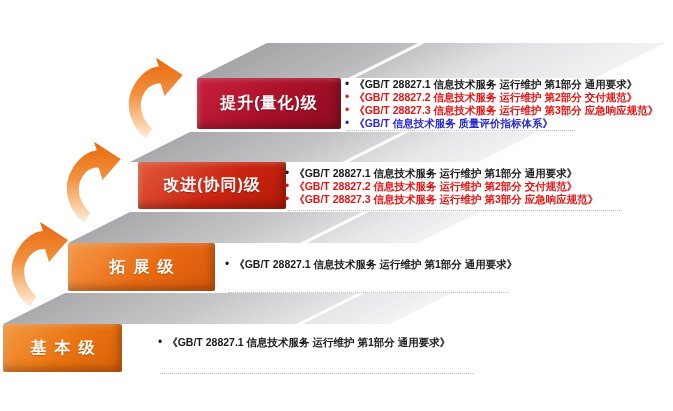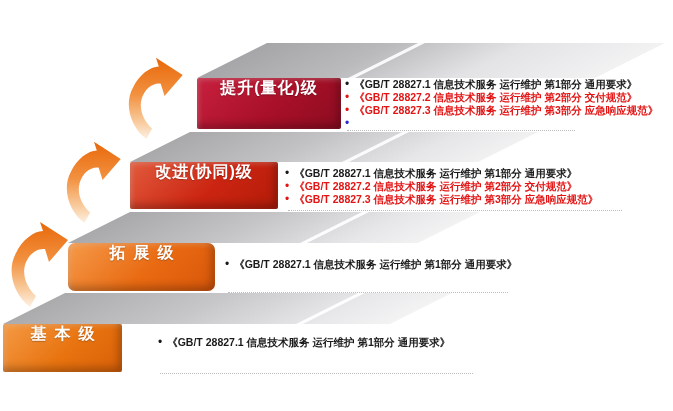--- a/index.html
+++ b/index.html
@@ -18,28 +18,28 @@
         background:linear-gradient(to right,#a9a9ab 0%,#c5c5c7 42%,#e7e7e9 80%,#f2f2f3 100%); }
   .s4 { left:65px;  top:293px; width:387px; height:31px;
         background:linear-gradient(to right,#ababad 0%,#c6c6c8 42%,#e8e8ea 80%,#f3f3f4 100%); }
   .gap { position:absolute; transform:skewX(-63.435deg); transform-origin:0 0;
          background:#ffffff; opacity:.9; width:7px; }
   .g1 { left:418px; top:43px;  height:35px; }
   .g2 { left:402px; top:132px; height:30px; }
   .g3 { left:362px; top:212px; height:31px; }
   .g4 { left:358px; top:293px; height:31px; }
   
-  .level-box { position:absolute; display:flex; justify-content:center;
+  .level-box { position:absolute; display:flex; align-items:center; justify-content:center;
                color:#fff; font-weight:bold; font-size:16px; letter-spacing:1px;
                border-radius:2px;
                box-shadow: inset -3px -4px 8px rgba(0,0,0,.28), inset 2px 2px 5px rgba(255,255,255,.22);
                text-shadow:0 1px 1px rgba(0,0,0,.25); }
   .b1 { left:197px; top:78px;  width:144px; height:51px; }
   .b2 { left:130px; top:162px; width:148px; height:47px; }
-  .b3 { left:68px;  top:243px; width:147px; height:48px;border-radius:7px; }
+  .b3 { left:68px;  top:243px; width:147px; height:48px; }
   .b4 { left:3px;   top:324px; width:119px; height:48px; }
   .spaced { letter-spacing:8px; text-indent:8px; }
   
   .docs { position:absolute; display:flex; flex-direction:column; }
   .d1 { left:345px; top:78px; }
   .d2 { left:285px; top:167px; }
   .d3 { left:225px; top:258px; }
   .d4 { left:158px; top:336px; }
   .doc-row { display:flex; align-items:center; gap:5px; height:13px; }
   .dot { font-size:12px; line-height:13px; }
@@ -87,21 +87,21 @@
   <svg class="arrow a2" width="62" height="86" viewBox="0 0 60 90">
     <path d="M21 88 C5 76,-3 52,7 34 C13 21,25 12,34 12 L31 3 L59 21 L40 43 L36 30 C27 29,19 36,16 46 C13 57,18 69,27 77 Z" fill="url(#arrowGrad)"></path>
   </svg>
   <svg class="arrow a3" width="62" height="90" viewBox="0 0 60 90">
     <path d="M21 88 C5 76,-3 52,7 34 C13 21,25 12,34 12 L31 3 L59 21 L40 43 L36 30 C27 29,19 36,16 46 C13 57,18 69,27 77 Z" fill="url(#arrowGrad)"></path>
   </svg>
 
   <div class="level-box b1" style="background: linear-gradient(135deg, rgb(200, 32, 62) 0%, rgb(168, 16, 40) 55%, rgb(140, 12, 32) 100%);">
     <span>提升(量化)级</span>
   </div>
-  <div class="level-box b2" style="background: linear-gradient(135deg, rgb(226, 91, 61) 0%, rgb(203, 37, 18) 55%, rgb(178, 27, 8) 100%);">
+  <div class="level-box b2" style="background: linear-gradient(135deg, rgb(226, 91, 61) 0%, rgb(203, 37, 18) 55%, rgb(178, 27, 8) 100%); margin-left: 8px;">
     <span>改进(协同)级</span>
   </div>
   <div class="level-box b3 spaced" style="background: linear-gradient(135deg, rgb(245, 154, 74) 0%, rgb(233, 106, 18) 55%, rgb(216, 86, 10) 100%);">
     <span>拓展级</span>
   </div>
   <div class="level-box b4 spaced" style="background: linear-gradient(135deg, rgb(244, 154, 69) 0%, rgb(232, 115, 15) 55%, rgb(217, 96, 8) 100%);">
     <span>基本级</span>
   </div>
 
   <div class="docs d1">
@@ -112,20 +112,21 @@
       <div class="doc-row">
         <span class="dot" style="color: rgb(227, 20, 20);">•</span>
         <span class="doc-text" style="color: rgb(227, 20, 20);">《GB/T 28827.2 信息技术服务 运行维护 第2部分 交付规范》</span>
       </div>
       <div class="doc-row">
         <span class="dot" style="color: rgb(227, 20, 20);">•</span>
         <span class="doc-text" style="color: rgb(227, 20, 20);">《GB/T 28827.3 信息技术服务 运行维护 第3部分 应急响应规范》</span>
       </div>
       <div class="doc-row">
         <span class="dot" style="color: rgb(42, 42, 206);">•</span>
+        <span class="doc-text" style="color: rgb(42, 42, 206);">《GB/T 信息技术服务 质量评价指标体系》</span>
       </div>
     </div>
   <div class="docs d2">
       <div class="doc-row">
         <span class="dot" style="color: rgb(26, 26, 26);">•</span>
         <span class="doc-text" style="color: rgb(26, 26, 26);">《GB/T 28827.1 信息技术服务 运行维护 第1部分 通用要求》</span>
       </div>
       <div class="doc-row">
         <span class="dot" style="color: rgb(227, 20, 20);">•</span>
         <span class="doc-text" style="color: rgb(227, 20, 20);">《GB/T 28827.2 信息技术服务 运行维护 第2部分 交付规范》</span>

